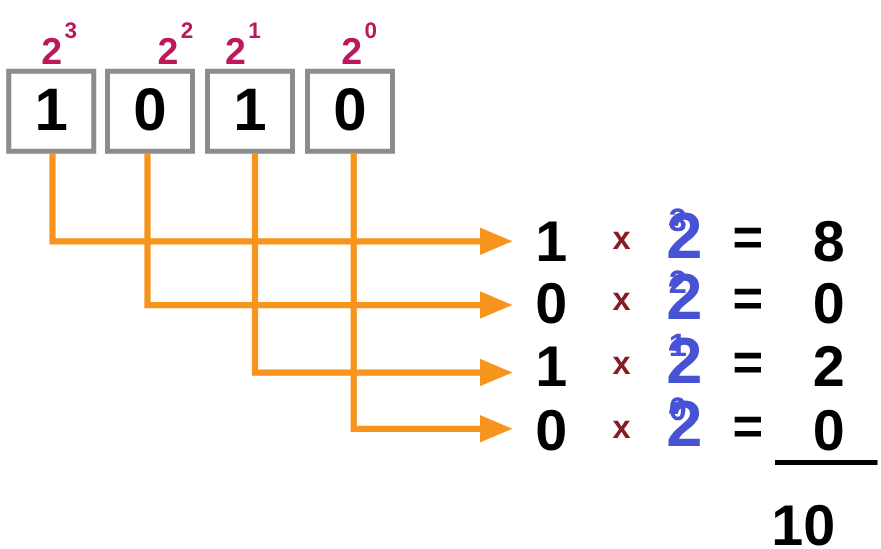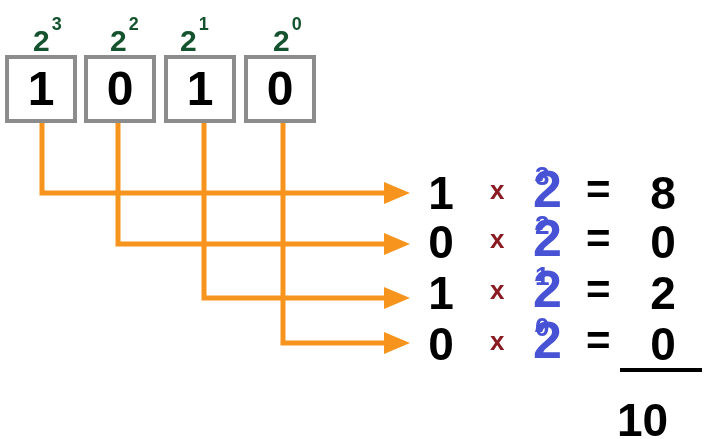--- a/index.html
+++ b/index.html
@@ -19,21 +19,21 @@
     position: absolute;
     left: 0; top: 0;
     width: 705px; height: 439px;
     z-index: 1;
   }
 
   
   .pow-label {
     position: absolute;
     top: 15px;
-    color: #14532d;
+    color: #be185d;
     font-size: 30px;
     z-index: 3;
     white-space: nowrap;
     text-align: center;
   }
   .pow-label sup {
     font-size: 18px;
     vertical-align: 21px;
     margin-left: 2px;
   }
@@ -112,21 +112,21 @@
     </g>
     <polygon fill="#F7941D" points="384,287 384,309 410,298"></polygon>
 
     <g stroke="#F7941D" fill="none" stroke-width="5">
       <polyline points="283,121 283,343 385,343"></polyline>
     </g>
     <polygon fill="#F7941D" points="384,332 384,354 410,343"></polygon>
   </svg>
 
   <div class="pow-label" style="left:33px"><span>2</span><sup>3</sup></div>
-  <div class="pow-label" style="left:110px"><span>2</span><sup>2</sup></div>
+  <div class="pow-label" style="left:126px"><span>2</span><sup>2</sup></div>
   <div class="pow-label" style="left:180px"><span>2</span><sup>1</sup></div>
   <div class="pow-label" style="left:273px"><span>2</span><sup>0</sup></div>
 
   <div class="bit-box" style="left:5px">
       <span class="bit">1</span>
     </div>
   <div class="bit-box" style="left:84px">
       <span class="bit">0</span>
     </div>
   <div class="bit-box" style="left:164px">

